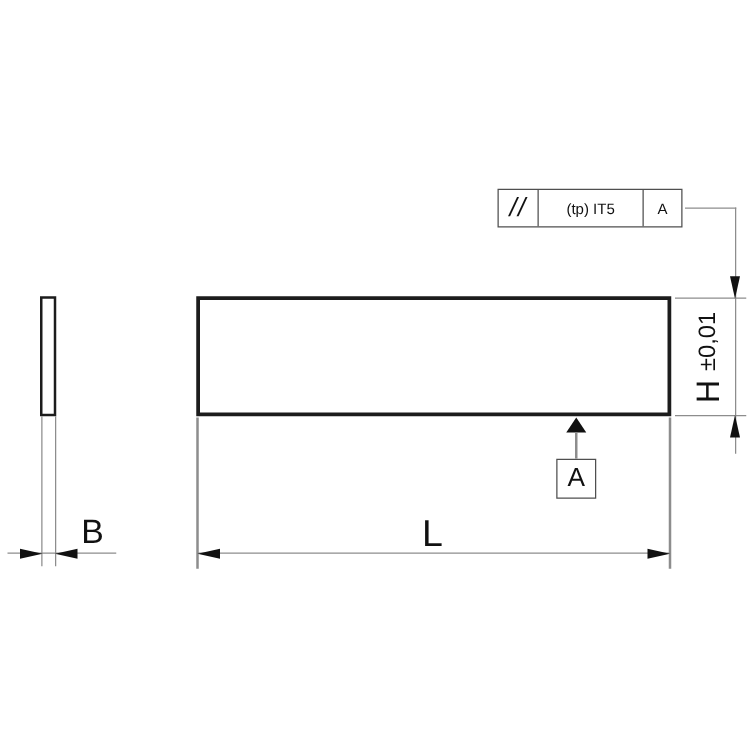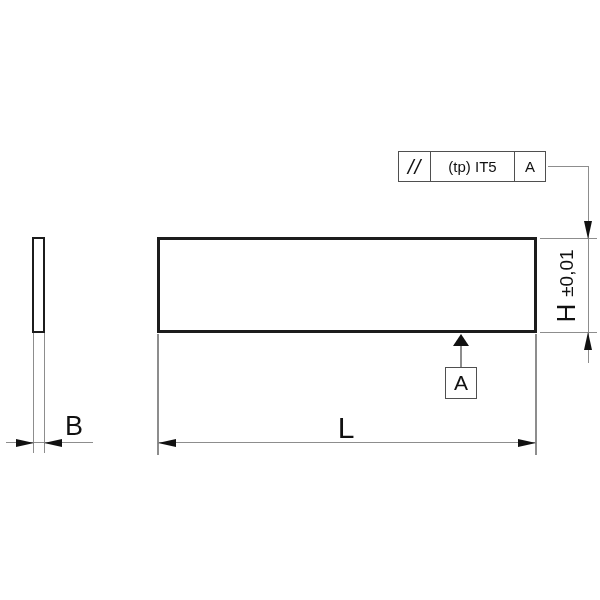--- a/index.html
+++ b/index.html
@@ -39,21 +39,21 @@
   .label-H .h-letter{font-size:26px;line-height:1;}
   .label-H .h-tol{font-size:19px;line-height:1;}
   
   .fcf{
     position:absolute;left:398px;top:151px;height:31px;
     display:flex;align-items:stretch;box-sizing:border-box;
     border:1.8px solid var(--frame);background:var(--bg);
   }
   .fcf-cell{
     display:flex;align-items:center;justify-content:center;
-    box-sizing:border-box;font-size:15px;color:var(--ink);white-space:nowrap;
+    box-sizing:border-box;font-size:12px;color:var(--ink);white-space:nowrap;
   }
   .fcf-cell + .fcf-cell{border-left:1.8px solid var(--frame);}
   .fcf-sym{width:31px;font-style:italic;letter-spacing:1px;font-size:21px;}
   .fcf-tol{width:84px;}
   .fcf-dat{width:31px;}
   
   .datum-box{
     position:absolute;left:445px;top:367px;width:32px;height:32px;
     box-sizing:border-box;border:1.6px solid var(--frame);background:var(--bg);
     display:flex;align-items:center;justify-content:center;font-size:21px;color:var(--ink);

